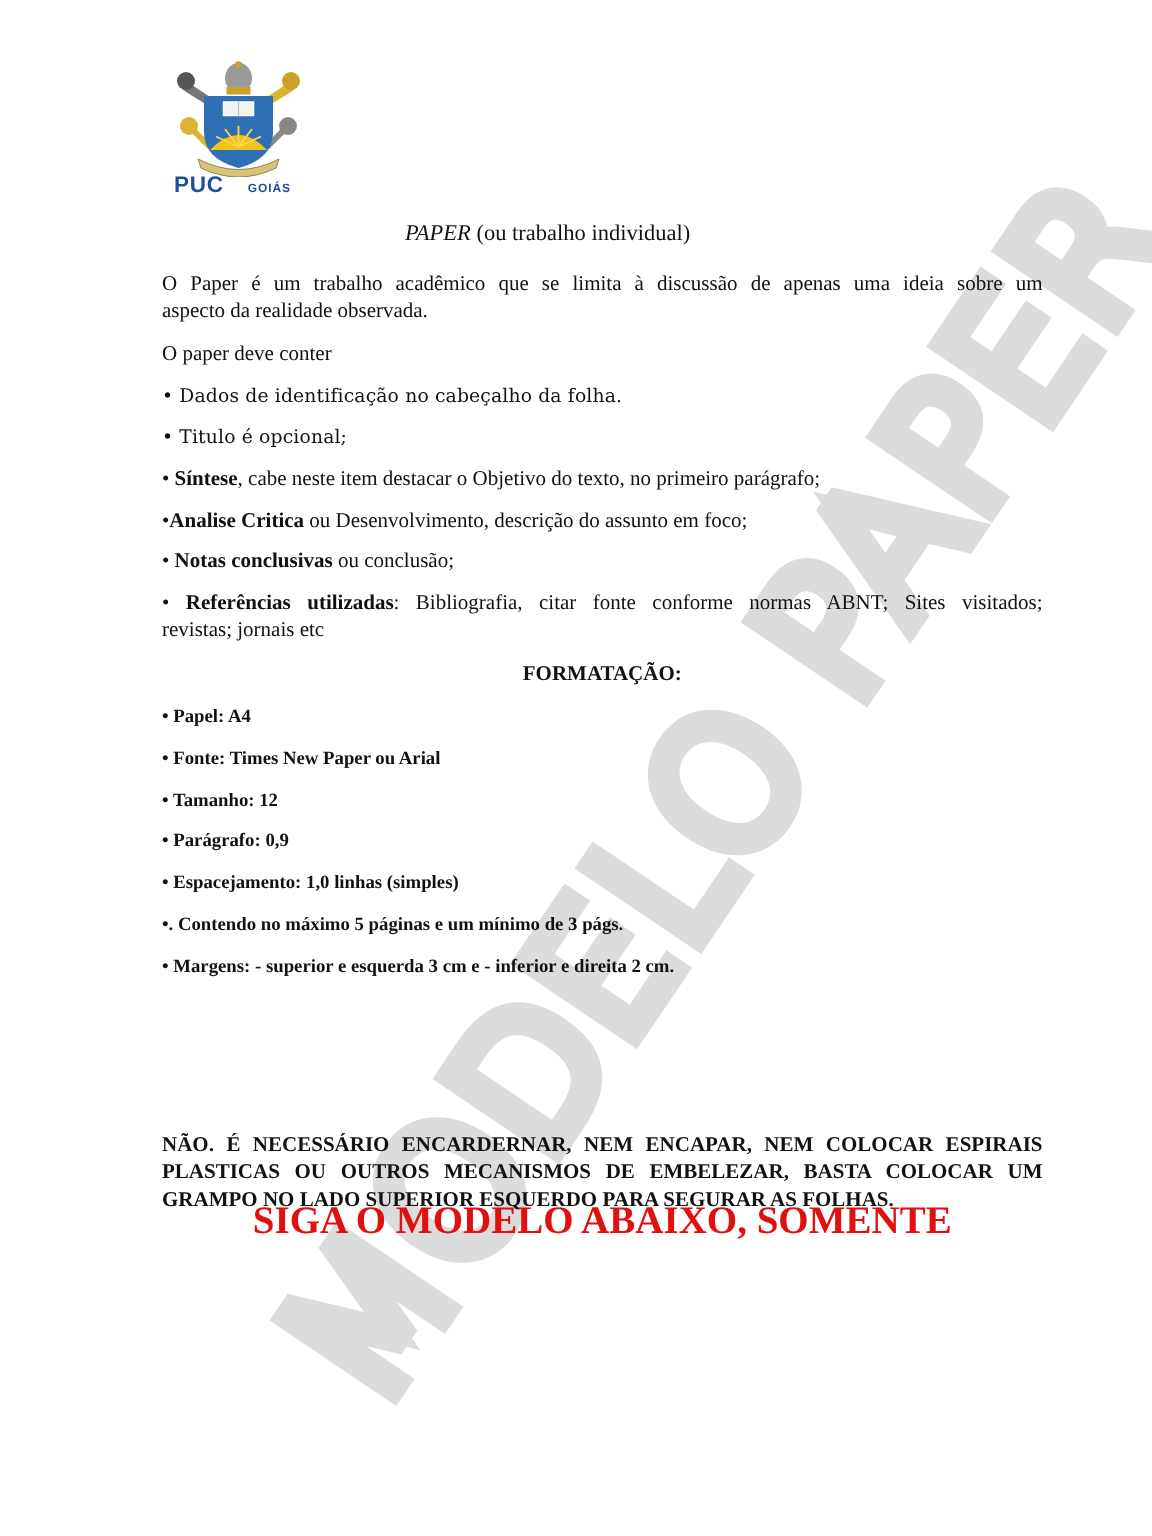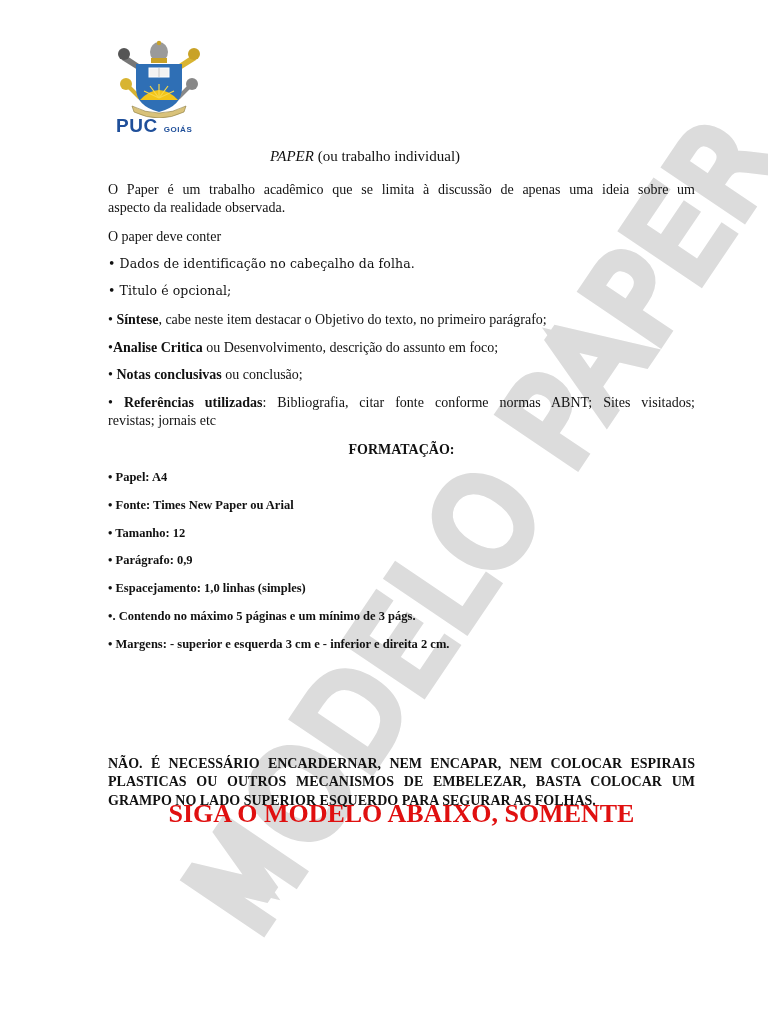--- a/index.html
+++ b/index.html
@@ -56,22 +56,22 @@
     .logo-text {
       position: absolute;
       left: 116px;
       top: 115px;
       font-family: "Liberation Sans", "DejaVu Sans", sans-serif;
       font-weight: bold;
       color: #1f4f9a;
       white-space: nowrap;
       z-index: 2;
     }
-    .logo-text .puc { font-size: 19px; letter-spacing: 0.5px; }
-    .logo-text .goias { font-size: 8px; letter-spacing: 0.6px; margin-left: 6px; text-align: right; }
+    .logo-text .puc { font-size: 15px; letter-spacing: 0.5px; }
+    .logo-text .goias { font-size: 8px; letter-spacing: 0.6px; margin-left: 16px; text-align: right; }
 
     .content {
       position: absolute;
       left: 108px;
       top: 0;
       width: 587px;
       z-index: 2;
     }
     .line {
       position: absolute;

